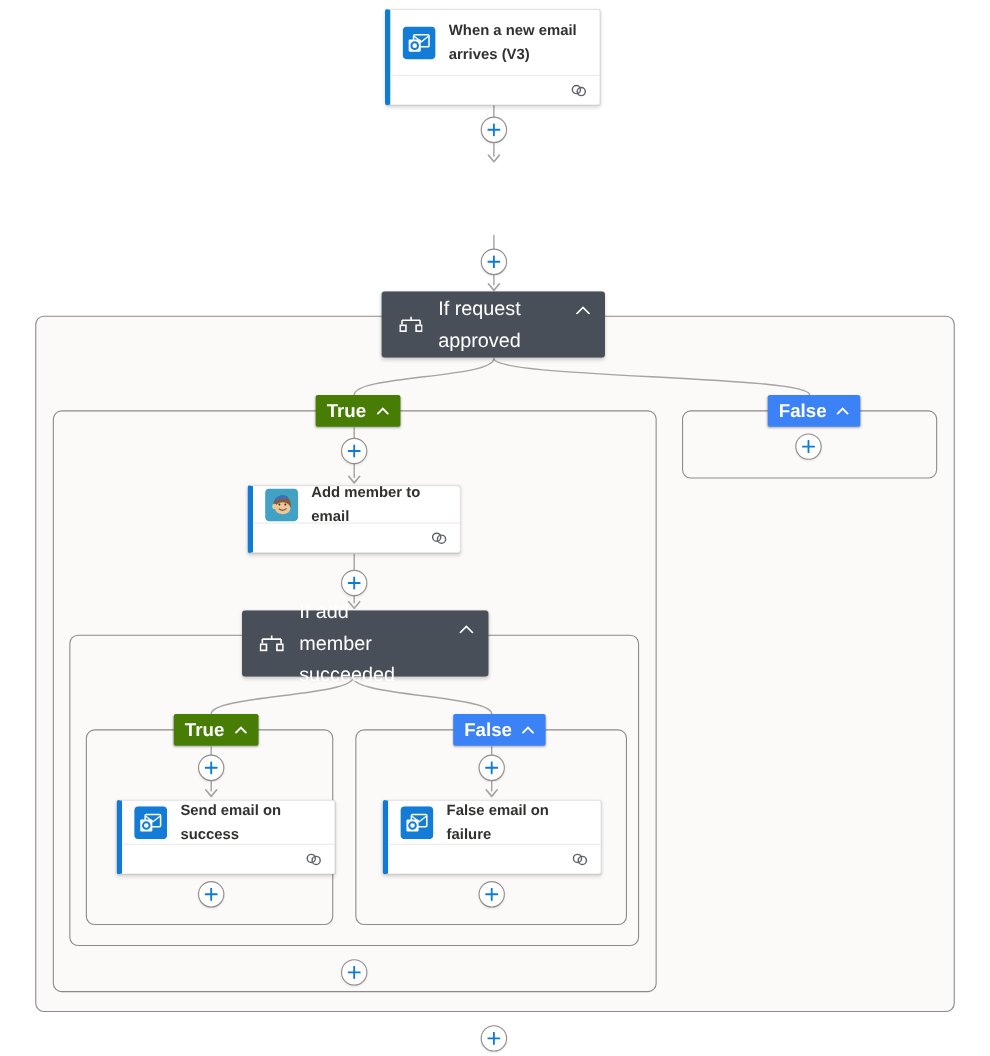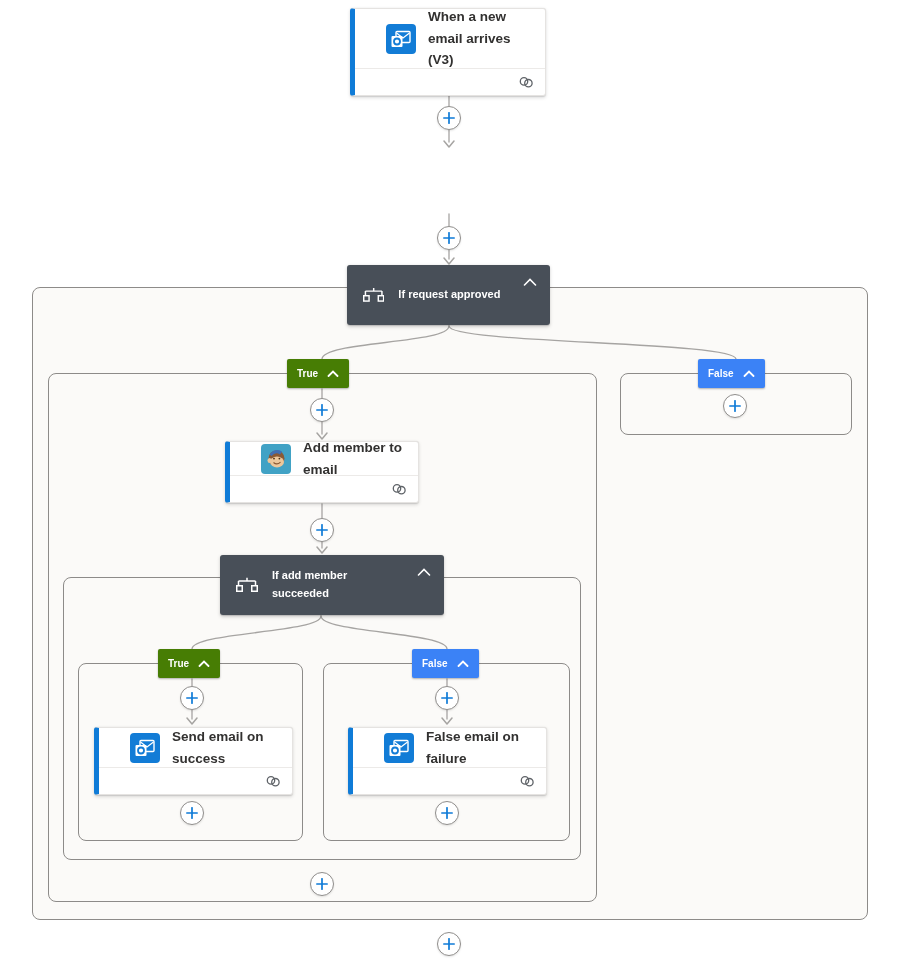--- a/index.html
+++ b/index.html
@@ -14,40 +14,40 @@
   }
   
   .connectors{position:absolute;left:0;top:0;z-index:1;pointer-events:none;}
   
   .card{
     position:absolute;z-index:2;background:#fff;box-sizing:border-box;
     border:1px solid #e5e3e1;border-left:5px solid #0f7bd7;border-radius:3px;
     box-shadow:0 1.6px 3.6px rgba(0,0,0,.13),0 .3px .9px rgba(0,0,0,.10);
     display:flex;flex-direction:column;cursor:pointer;
   }
-  .card-main{flex:1;display:flex;align-items:center;gap:12px;padding:0 12px 0 11px;min-height:0;margin-left:20px;}
+  .card-main{flex:1;display:flex;align-items:center;gap:12px;padding:0 12px 0 11px;min-height:0;}
   .card-title{font-size:13.5px;font-weight:700;color:#323130;line-height:1.6;}
   .card-footer{
     height:26px;flex:0 0 26px;border-top:1px solid #eceae8;
     display:flex;align-items:center;justify-content:flex-end;padding:0 11px;
   }
   .icon-box{flex:0 0 30px;width:30px;height:30px;display:block;}
   
   .cond-card{
     position:absolute;z-index:2;background:#484f58;color:#fff;border-radius:3px;
     box-sizing:border-box;display:flex;align-items:center;gap:14px;
     padding:0 13px 0 16px;cursor:pointer;
     box-shadow:0 1.6px 3.6px rgba(0,0,0,.18),0 .3px .9px rgba(0,0,0,.12);
   }
-  .cond-title{font-size:11px;font-weight:700;line-height:1.6;width:114px;}
+  .cond-title{font-size:18px;font-weight:400;line-height:1.6;width:114px;}
   .cond-chevron{margin-left:auto;align-self:flex-start;margin-top:13px;line-height:0;cursor:pointer;}
   
   .badge{
     position:absolute;z-index:3;height:29px;display:flex;align-items:center;gap:9px;
-    padding:0 10px;border-radius:2px;color:#fff;font-size:10px;font-weight:700;
+    padding:0 10px;border-radius:2px;color:#fff;font-size:17px;font-weight:700;
     box-shadow:0 1px 2px rgba(0,0,0,.3);cursor:pointer;box-sizing:border-box;
   }
   .badge-true{background:#477d04;}
   .badge-false{background:#3b82f6;}
   .badge .chev{line-height:0;}
   
   .plus{
     position:absolute;z-index:3;width:24px;height:24px;border-radius:50%;
     background:#fff;border:1px solid #908e8c;box-sizing:border-box;
     display:flex;align-items:center;justify-content:center;padding:0;margin:0;
@@ -195,21 +195,21 @@
   </div>
   <div class="badge badge-false" style="left:412px;top:649px;">
     <span>False</span>
     <span class="chev">
       <svg width="12" height="7" viewBox="0 0 12 7">
           <path d="M1.5 6 L6 1.5 L10.5 6" stroke="#fff" stroke-width="1.8" fill="none" stroke-linecap="round"></path>
         </svg>
     </span>
   </div>
 
-  <div class="card" style="left:94px;top:727px;width:199px;height:68px;">
+  <div class="card" style="left:106px;top:727px;width:199px;height:68px;">
     <div class="card-main">
       <svg class="icon-box" viewBox="0 0 30 30">
         <rect width="30" height="30" rx="4" fill="#127cd6"></rect>
         <rect x="10" y="7.5" width="14" height="11" rx="1" fill="none" stroke="#fff" stroke-width="1.4"></rect>
         <path d="M10.5 9 L17 14 L23.5 9" fill="none" stroke="#fff" stroke-width="1.2"></path>
         <rect x="5.5" y="12" width="11" height="11" rx="1" fill="#fff"></rect>
         <circle cx="11" cy="17.5" r="3" fill="none" stroke="#127cd6" stroke-width="1.8"></circle>
       </svg>
       <span class="card-title">Send email on success</span>
     </div>

